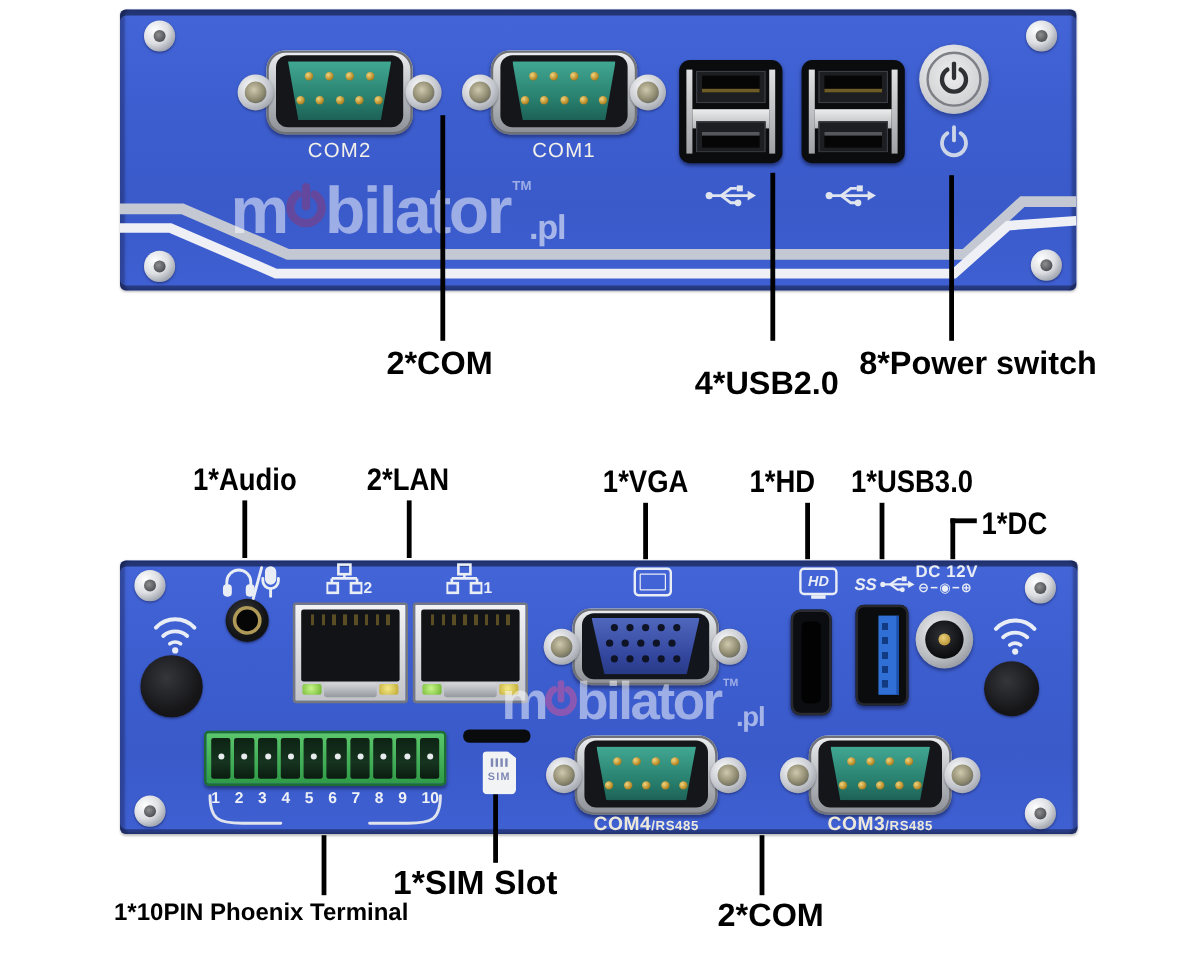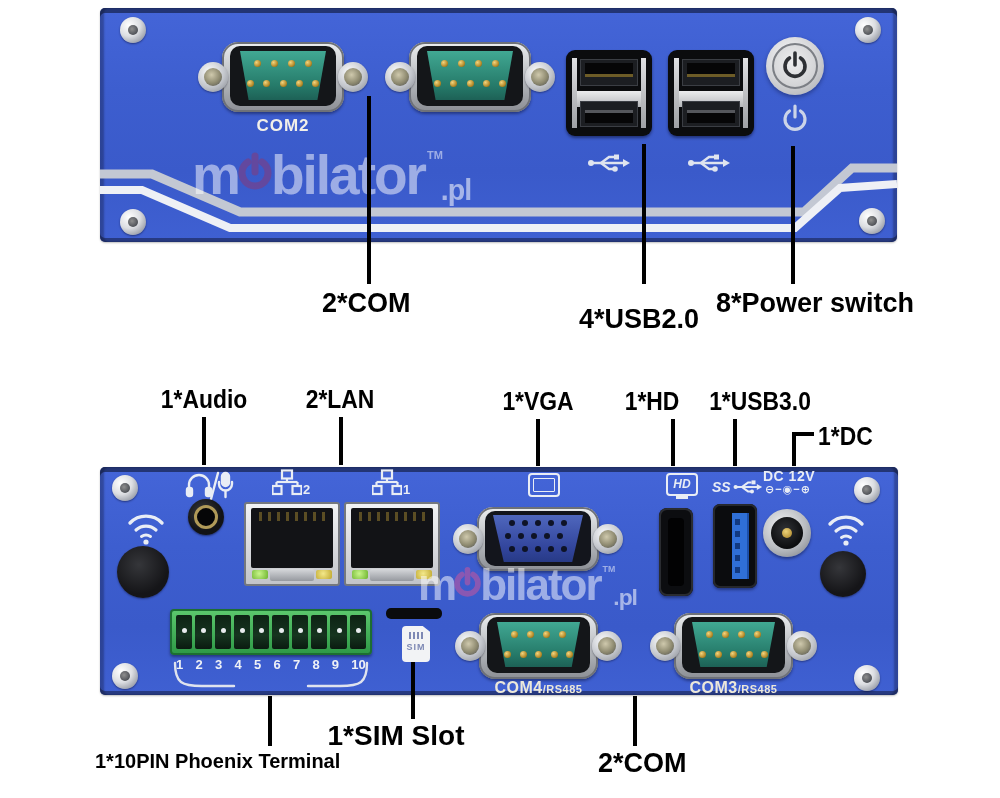--- a/index.html
+++ b/index.html
@@ -33,21 +33,21 @@
   .db9 .pr1{left:56px;right:56px;top:18px;}
   .db9 .pr2{left:49px;right:49px;top:38px;}
   .db9 .pr i{width:7px;height:7px;border-radius:50%;
          background:radial-gradient(circle at 35% 35%,#f2d47e,#b78c2a 60%,#6e5316);}
   .post{position:absolute;top:50%;width:30px;height:30px;margin-top:-15px;border-radius:50%;
          background:radial-gradient(circle at 38% 33%,#fafbfc,#c3c6cc 55%,#82868e);
          box-shadow:0 1px 2px rgba(0,0,25,.4);}
   .post::after{content:"";position:absolute;inset:6px;border-radius:50%;
          background:radial-gradient(circle at 42% 38%,#cfc9ad,#8e8a70 55%,#4a4c50);}
   .post.l{left:0}.post.r{right:0}
-  .port-cap{position:absolute;text-align:center;color:#f2f0e9;font-weight:bold;
+  .port-cap{position:absolute;text-align:center;color:#f2f0e9;font-weight:normal;
          letter-spacing:1px;font-size:17px;}
   .rs-cap{position:absolute;text-align:center;color:#ece8da;font-weight:bold;font-size:16px;letter-spacing:.5px;}
   .rs-cap .sm{font-size:11px;margin-top:34px;}
 
   
   .vgaport{position:absolute;width:170px;height:64px;}
   .vgaport .body{position:absolute;left:24px;right:24px;top:0;bottom:0;border-radius:16px;
          background:linear-gradient(180deg,#eceef0,#bfc2c6 45%,#8b8e94);
          box-shadow:inset 0 0 0 2px #6e7178,0 2px 3px rgba(0,0,25,.4);}
   .vgaport .slot{position:absolute;left:32px;right:32px;top:4px;bottom:5px;background:#13151c;border-radius:10px;}
@@ -213,20 +213,21 @@
       <div class="pr pr2">
         <i></i>
         <i></i>
         <i></i>
         <i></i>
         <i></i>
       </div>
     <div class="post l"></div>
     <div class="post r"></div>
   </div>
+  <div class="port-cap" style="left:285px;width:170px;top:108px;">COM1</div>
 
   <div class="usb2" style="left:466px;top:42px;">
     <div class="rail l"></div>
       <div class="rail r"></div>
     <div class="pt"></div>
       <div class="bar"></div>
       <div class="pb"></div>
   </div>
   <div class="usb2" style="left:568px;top:42px;">
     <div class="rail l"></div>

